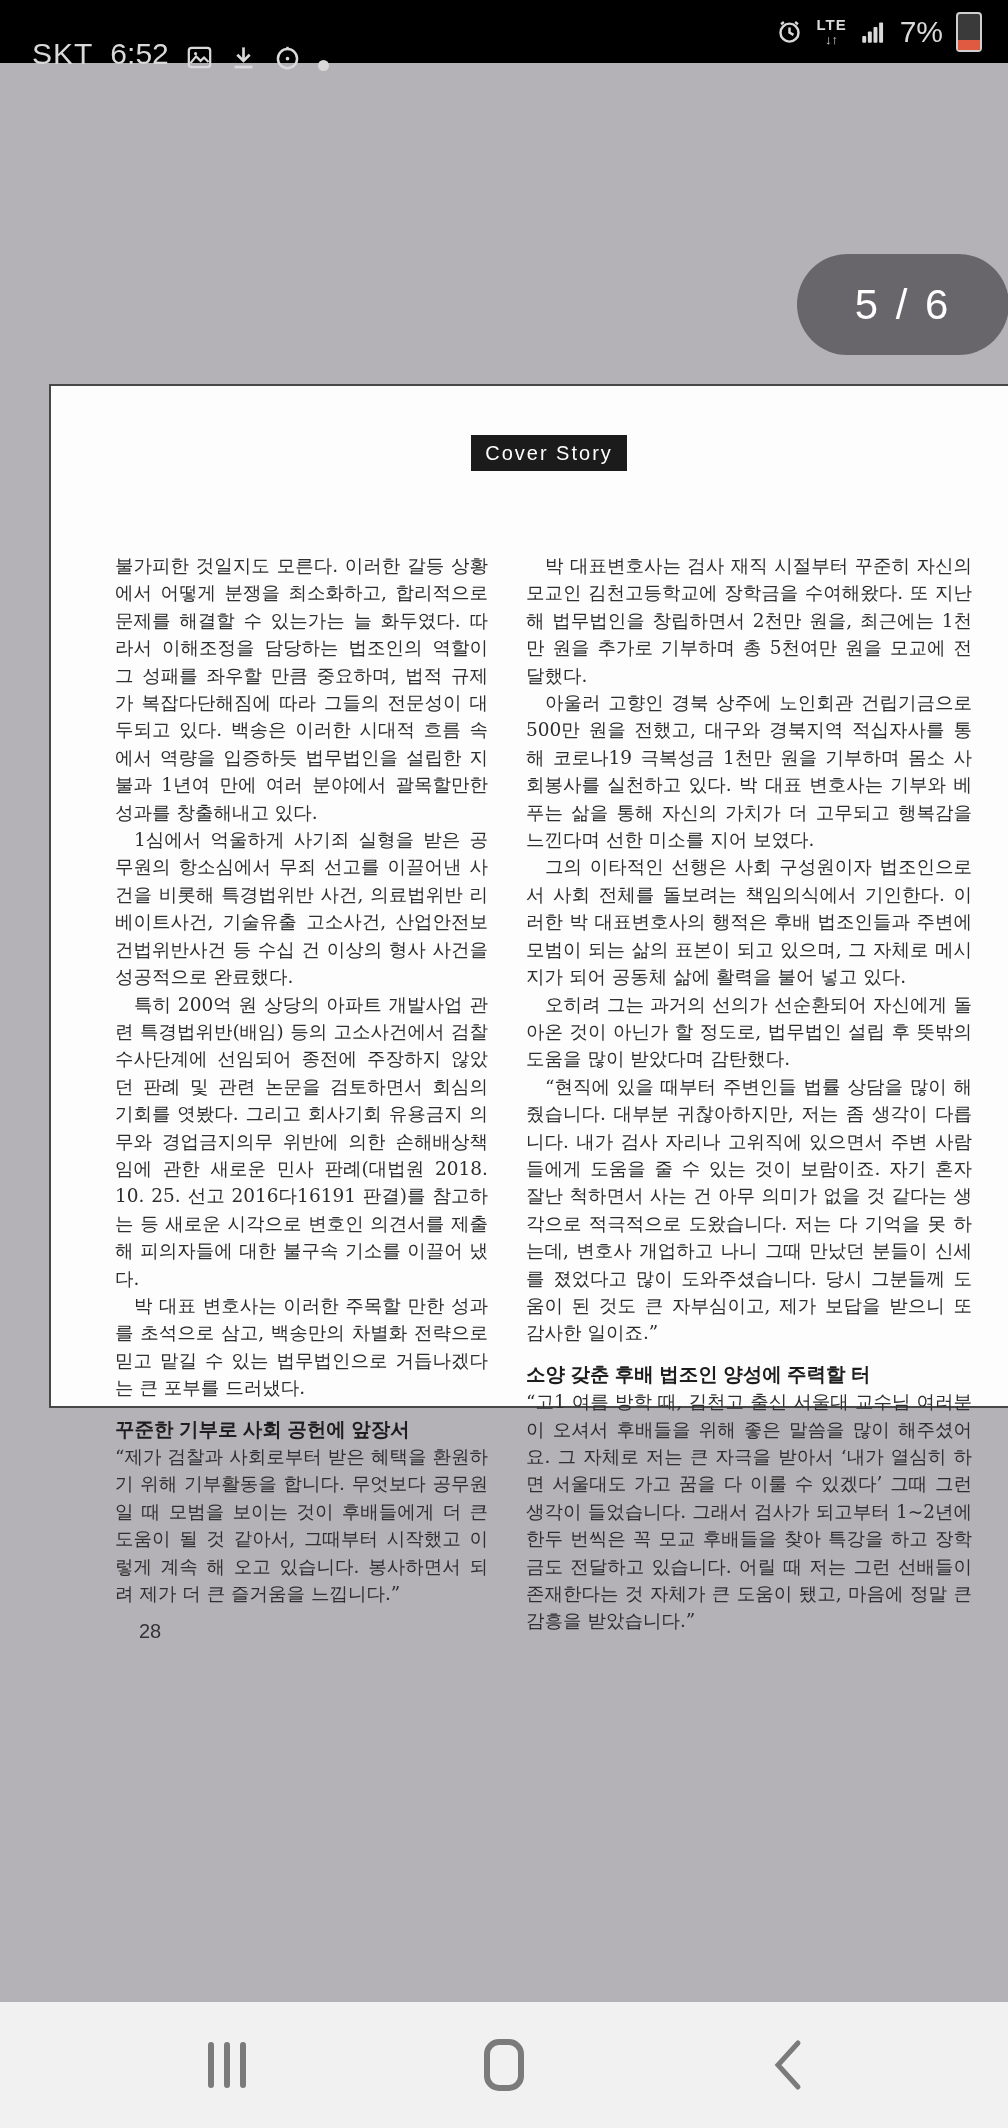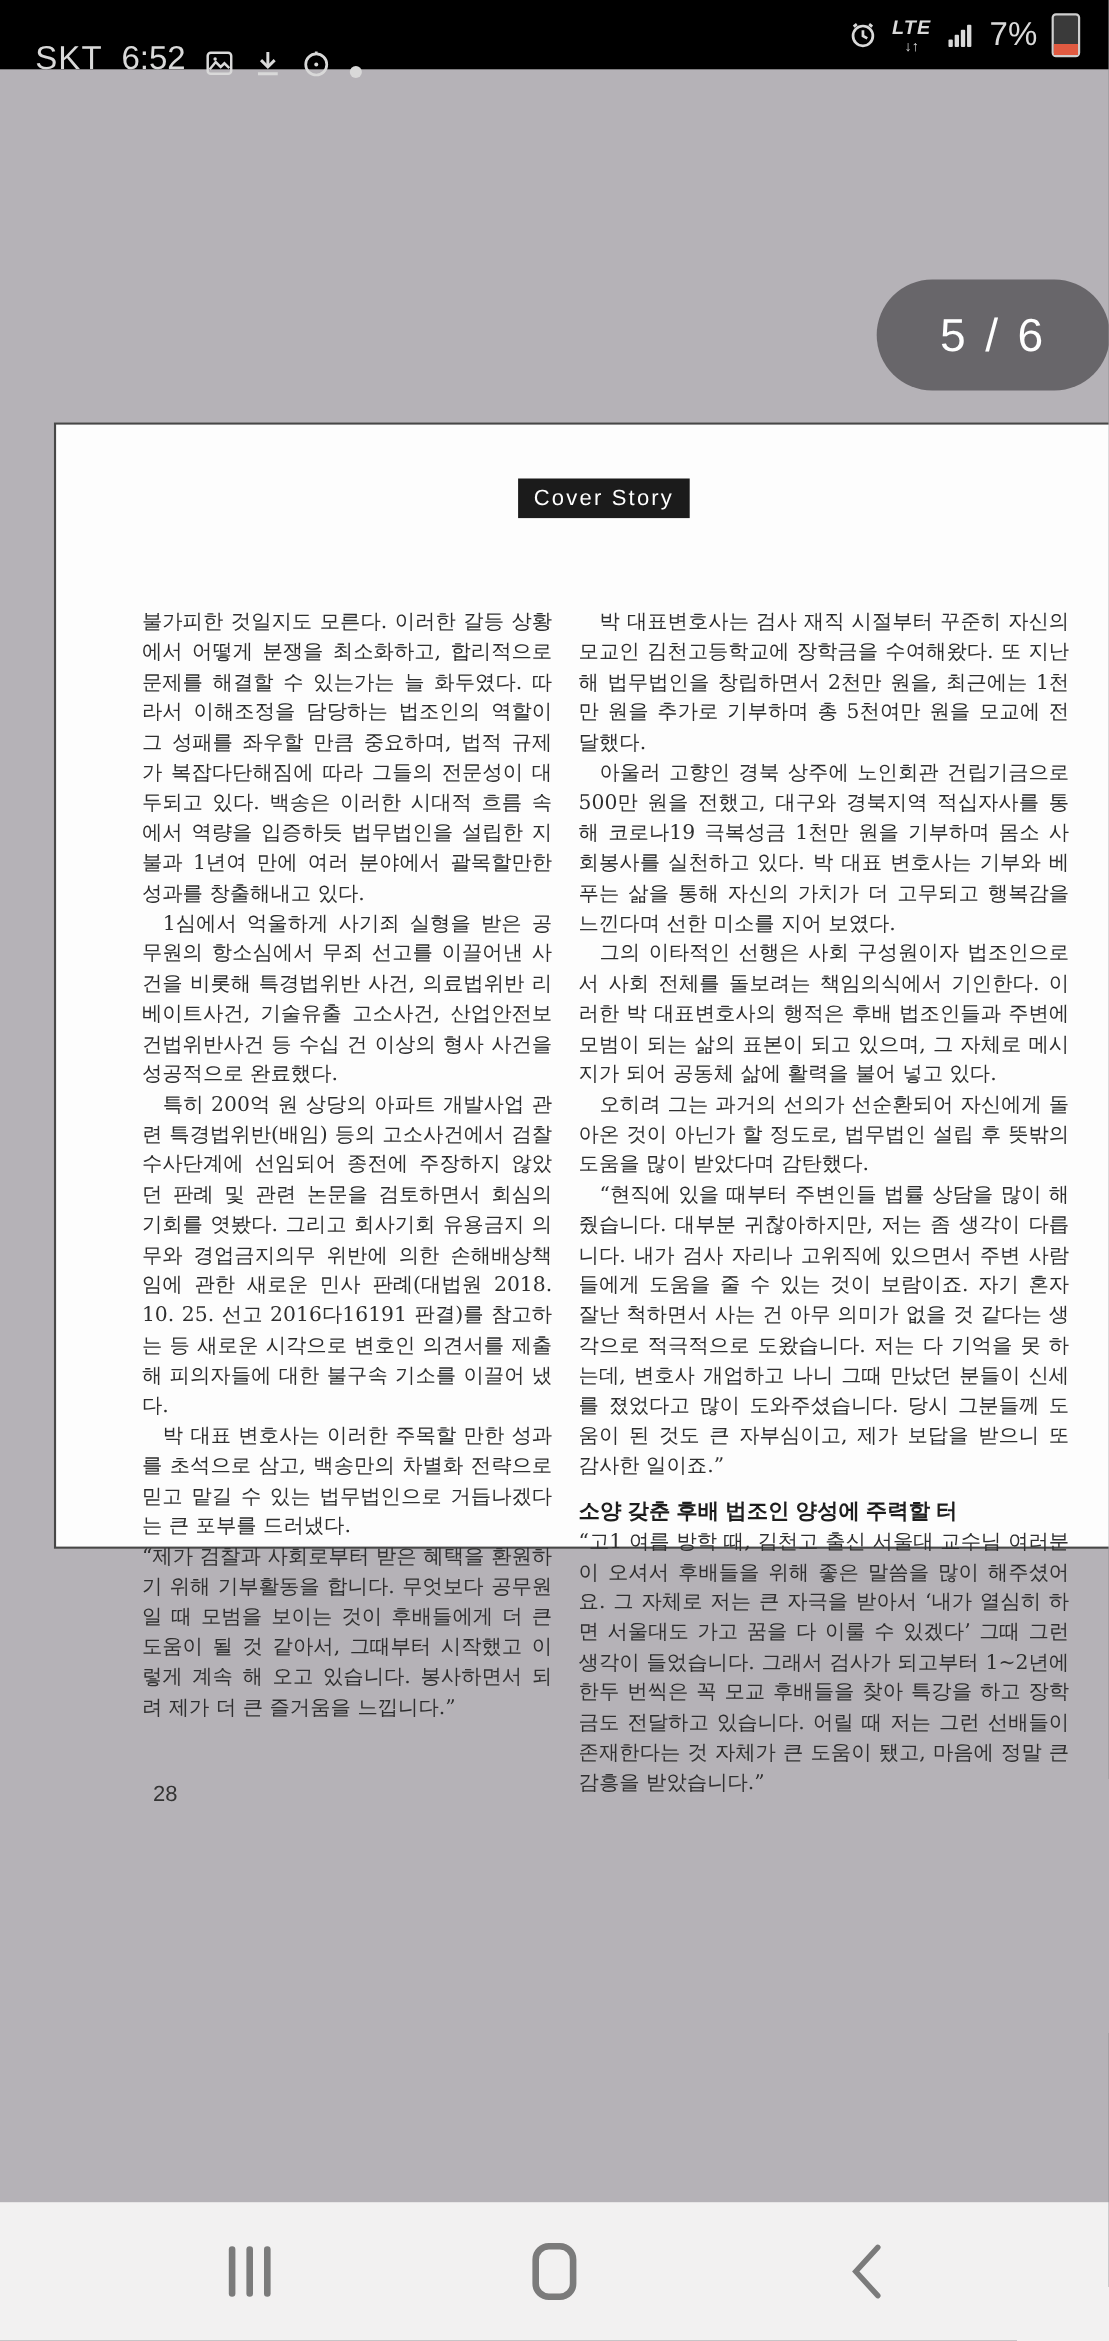--- a/index.html
+++ b/index.html
@@ -15,21 +15,21 @@
     background:#000; color:#d9d9d9;
     display:flex; align-items:center;
   }
   .sb-left { display:flex; align-items:flex-end; gap:17px; padding-left:32px; }
   .sb-carrier { font-size:30px; letter-spacing:1px; }
   .sb-time { font-size:30px;margin-top:44px; }
   .sb-icon { width:27px; height:27px; display:block; }
   .sb-dot { width:11px; height:11px; border-radius:50%; background:#d9d9d9; }
   .sb-right { margin-left:auto; display:flex; align-items:center; gap:13px; padding-right:26px; }
   .lte-wrap { display:flex; flex-direction:column; align-items:center; line-height:1; }
-  .lte-text { font-size:18px; font-weight:bold; letter-spacing:1px;font-style:italic; }
+  .lte-text { font-size:15px; font-weight:bold; letter-spacing:1px; }
   .lte-arrows { font-size:13px; letter-spacing:0; margin-top:1px; }
   .sb-batt-pct { font-size:30px; }
   .battery { position:relative; width:22px; height:36px; border:2px solid #cfcfcf; border-radius:4px; background:#3a3a3a; }
   .battery .fill { position:absolute; bottom:0; left:0; width:100%; height:26%; background:#e05a41; }
 
   
   .viewer { position:absolute; top:63px; left:0; width:1008px; height:1939px;margin-left:45px; }
 
   .page-indicator {
     position:absolute; top:191px; right:44px; width:212px; height:101px;
@@ -46,21 +46,21 @@
     position:absolute; left:420px; top:49px; width:156px; height:36px;
     background:#1b1b1b; color:#fff; font-size:20px; letter-spacing:2px;
     display:flex; align-items:center; justify-content:center;
   }
   .col {
     position:absolute; top:166px;
     font-family:"DejaVu Serif","Liberation Serif",serif;
     font-size:18.5px; line-height:27.4px; color:#2e2e2e;
     text-align:justify;
   }
-  .col-left  { left:78px;  width:373px; }
+  .col-left  { left:64px;  width:373px; }
   .col-right { left:475px; width:446px; }
   .body-para { margin:0; }
   .body-para.indent { text-indent:19px; }
   .section-heading {
     font-family:"Liberation Sans",sans-serif; font-weight:bold;
     font-size:19.5px; line-height:27.4px; color:#1d1d1d;
     margin:14px 0 0 0; text-align:left;
   }
   .page-num {
     position:absolute; left:88px; top:1234px;
@@ -138,20 +138,21 @@
         <span>Cover Story</span>
       </div>
 
       <div class="col col-left">
         <div>
             <p class="body-para">불가피한 것일지도 모른다. 이러한 갈등 상황에서 어떻게 분쟁을 최소화하고, 합리적으로 문제를 해결할 수 있는가는 늘 화두였다. 따라서 이해조정을 담당하는 법조인의 역할이 그 성패를 좌우할 만큼 중요하며, 법적 규제가 복잡다단해짐에 따라 그들의 전문성이 대두되고 있다. 백송은 이러한 시대적 흐름 속에서 역량을 입증하듯 법무법인을 설립한 지 불과 1년여 만에 여러 분야에서 괄목할만한 성과를 창출해내고 있다.</p>
             <p class="body-para indent">1심에서 억울하게 사기죄 실형을 받은 공무원의 항소심에서 무죄 선고를 이끌어낸 사건을 비롯해 특경법위반 사건, 의료법위반 리베이트사건, 기술유출 고소사건, 산업안전보건법위반사건 등 수십 건 이상의 형사 사건을 성공적으로 완료했다.</p>
             <p class="body-para indent">특히 200억 원 상당의 아파트 개발사업 관련 특경법위반(배임) 등의 고소사건에서 검찰 수사단계에 선임되어 종전에 주장하지 않았던 판례 및 관련 논문을 검토하면서 회심의 기회를 엿봤다. 그리고 회사기회 유용금지 의무와 경업금지의무 위반에 의한 손해배상책임에 관한 새로운 민사 판례(대법원 2018. 10. 25. 선고 2016다16191 판결)를 참고하는 등 새로운 시각으로 변호인 의견서를 제출해 피의자들에 대한 불구속 기소를 이끌어 냈다.</p>
             <p class="body-para indent">박 대표 변호사는 이러한 주목할 만한 성과를 초석으로 삼고, 백송만의 차별화 전략으로 믿고 맡길 수 있는 법무법인으로 거듭나겠다는 큰 포부를 드러냈다.</p>
           </div>
+        <h3 class="section-heading">꾸준한 기부로 사회 공헌에 앞장서</h3>
         <div>
             <p class="body-para">“제가 검찰과 사회로부터 받은 혜택을 환원하기 위해 기부활동을 합니다. 무엇보다 공무원일 때 모범을 보이는 것이 후배들에게 더 큰 도움이 될 것 같아서, 그때부터 시작했고 이렇게 계속 해 오고 있습니다. 봉사하면서 되려 제가 더 큰 즐거움을 느낍니다.”</p>
           </div>
       </div>
 
       <div class="col col-right">
         <div>
             <p class="body-para indent">박 대표변호사는 검사 재직 시절부터 꾸준히 자신의 모교인 김천고등학교에 장학금을 수여해왔다. 또 지난해 법무법인을 창립하면서 2천만 원을, 최근에는 1천만 원을 추가로 기부하며 총 5천여만 원을 모교에 전달했다.</p>
             <p class="body-para indent">아울러 고향인 경북 상주에 노인회관 건립기금으로 500만 원을 전했고, 대구와 경북지역 적십자사를 통해 코로나19 극복성금 1천만 원을 기부하며 몸소 사회봉사를 실천하고 있다. 박 대표 변호사는 기부와 베푸는 삶을 통해 자신의 가치가 더 고무되고 행복감을 느낀다며 선한 미소를 지어 보였다.</p>
             <p class="body-para indent">그의 이타적인 선행은 사회 구성원이자 법조인으로서 사회 전체를 돌보려는 책임의식에서 기인한다. 이러한 박 대표변호사의 행적은 후배 법조인들과 주변에 모범이 되는 삶의 표본이 되고 있으며, 그 자체로 메시지가 되어 공동체 삶에 활력을 불어 넣고 있다.</p>

